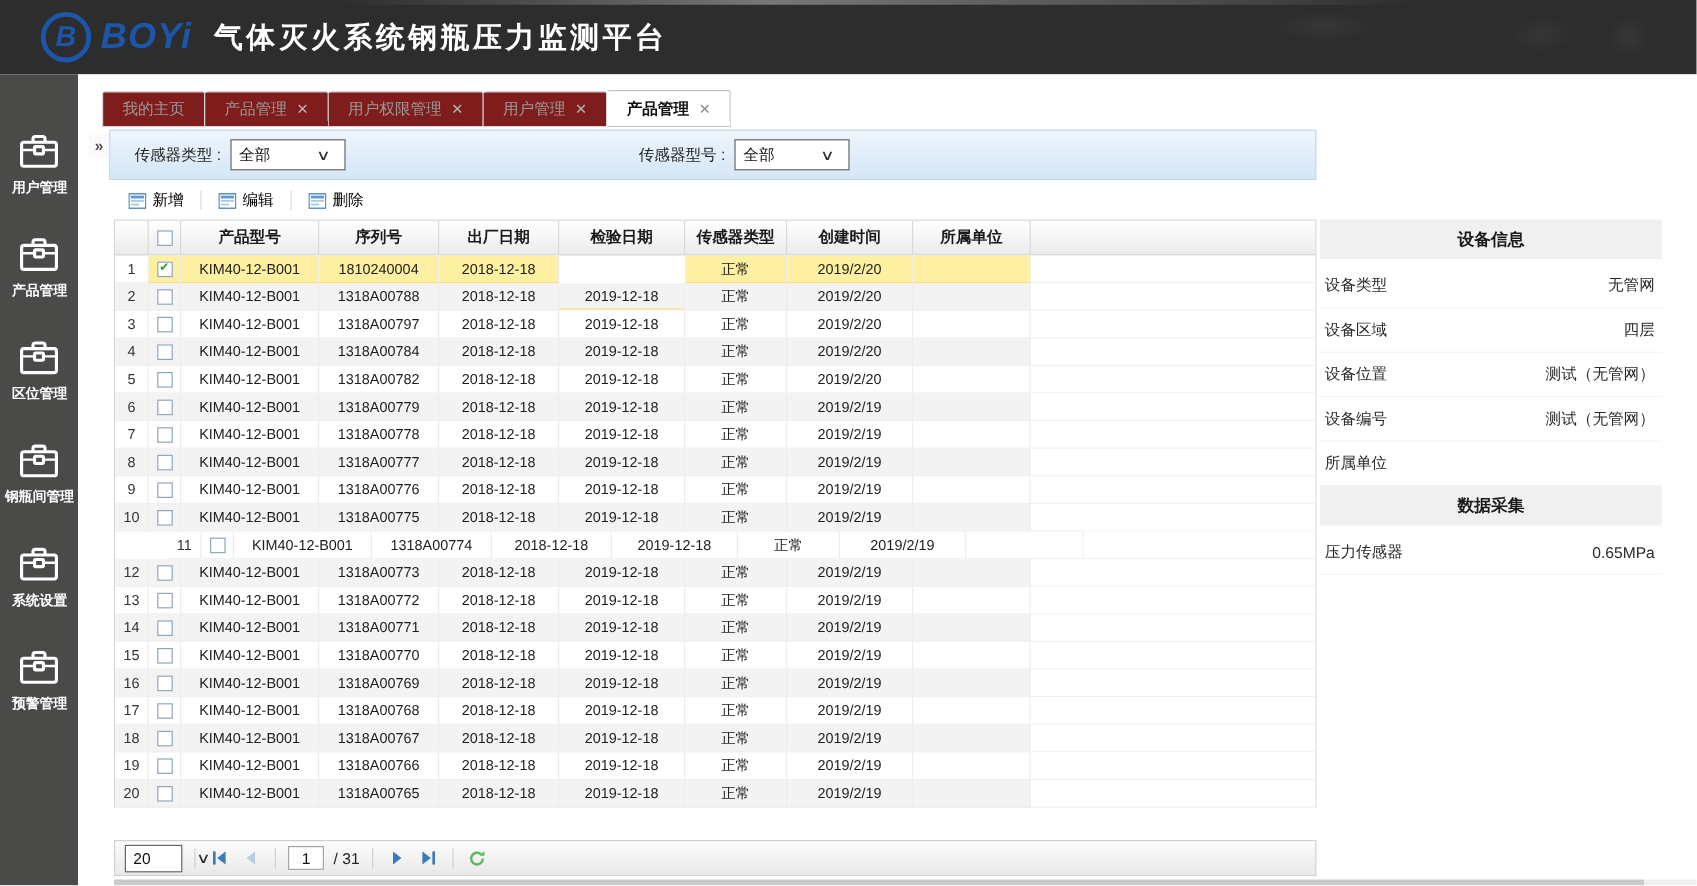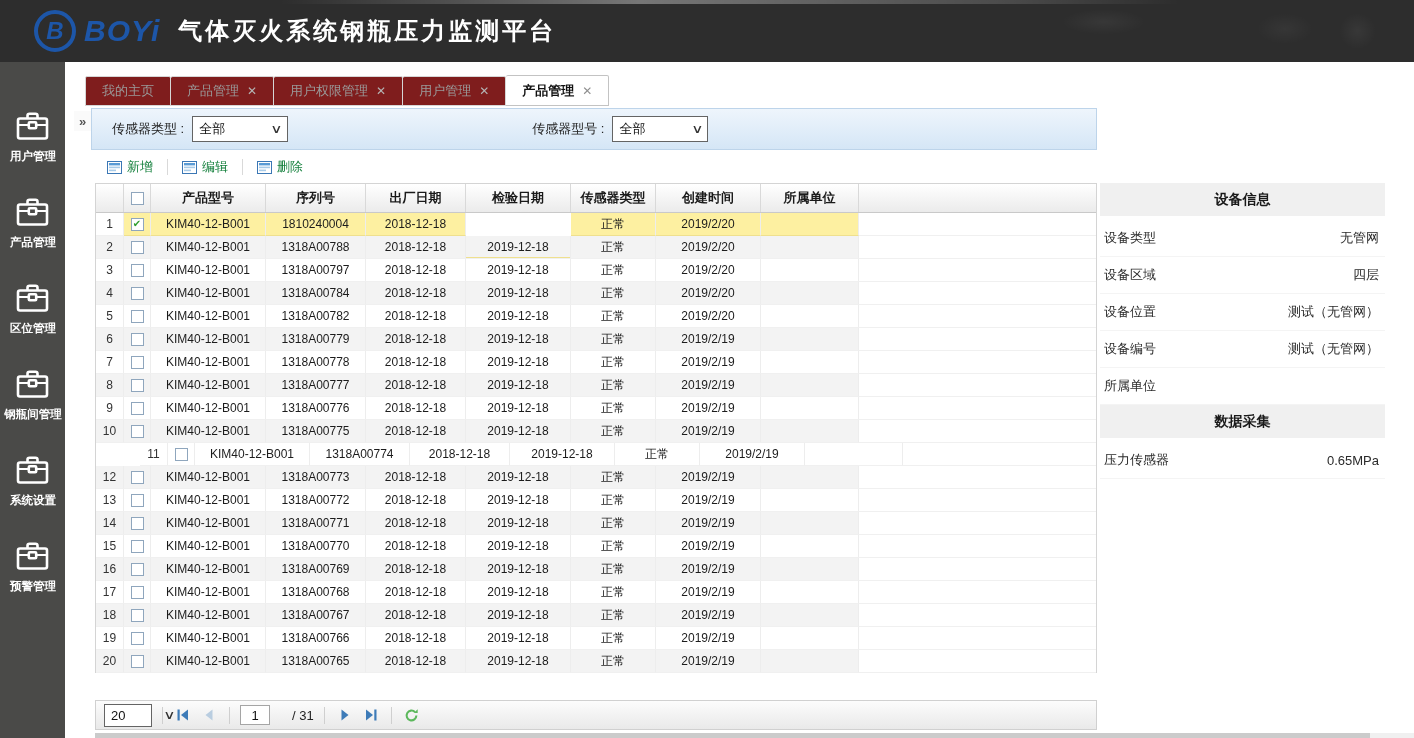--- a/index.html
+++ b/index.html
@@ -47,28 +47,28 @@
     display:flex; align-items:center; justify-content:center; font-size:13px; color:#555;
     font-weight:bold; cursor:pointer; background:#fafafa; }
 
   
   .filterbar { position:absolute; left:26px; top:46px; width:1006px; height:42px;
     background:linear-gradient(#eef5fc,#d5e6f6); border:1px solid #bdd4ea;
     display:flex; align-items:center; gap:8px; padding-left:20px; }
   .f-label { font-size:13px; color:#222; }
   .f-label.second { margin-left:236px; }
   .select { width:96px; height:26px; border:1px solid #646464; background:#fff; display:flex;
-    align-items:center; justify-content:space-between; padding:0 6px; font-size:13px; color:#111;
+    align-items:center; padding:0 6px; font-size:13px; color:#111;
     cursor:pointer;gap:40px; }
   .chev { color:#333; font-size:12px; transform:scaleX(1.4); }
 
   
   .toolbar { position:absolute; left:26px; top:90px; width:1006px; height:30px;
     display:flex; align-items:center; padding-left:8px; }
-  .tbtn { display:flex; align-items:center; gap:5px; font-size:13px; color:#15803d;
+  .tbtn { display:flex; align-items:center; gap:5px; font-size:13px; color:#000000;
     padding:3px 8px; cursor:pointer; background:transparent; border:none;
     font-family:Liberation Sans, sans-serif; }
   .tsep { width:1px; height:16px; background:#d9d9d9; margin:0 6px; }
 
   
   .grid { position:absolute; left:30px; top:121px; width:1002px; height:490px;
     border:1px solid #d4d4d4; background:#fff; font-size:12px; }
   .g-head { display:flex; height:29px; background:linear-gradient(#ffffff,#ebebeb);
     border-bottom:1px solid #c9c9c9; }
   .g-hcell { display:flex; align-items:center; justify-content:center; font-weight:bold;
@@ -97,21 +97,21 @@
   
   .pager { position:absolute; left:30px; top:638px; width:1002px; height:30px;
     background:linear-gradient(#fcfcfc,#e9e9e9); border:1px solid #d0d0d0;
     display:flex; align-items:center; padding:0 8px; gap:6px; }
   .psel { width:48px; height:23px; }
   .psep { width:1px; height:17px; background:#cfcfcf; margin:0 4px; }
   .pbtn { width:20px; height:20px; display:flex; align-items:center; justify-content:center;
     cursor:pointer; background:transparent; border:none; }
   .pinput { width:30px; height:20px; border:1px solid #a5a5a5; font-size:13px; text-align:center;
     font-family:inherit; color:#111; }
-  .ptotal { font-size:13px; color:#222; margin-left:16px; }
+  .ptotal { font-size:13px; color:#222; margin-left:2px; }
   .pstatus { margin-left:auto; font-size:13px; color:#333; }
 
   
   .hscroll { position:absolute; left:30px; bottom:0; width:1319px; height:5px; background:#f0f0f0; }
   .hthumb { height:5px; width:1275px; background:#cbcbcb; }
 </style>
 </head>
 <body>
 
 <div class="app">

